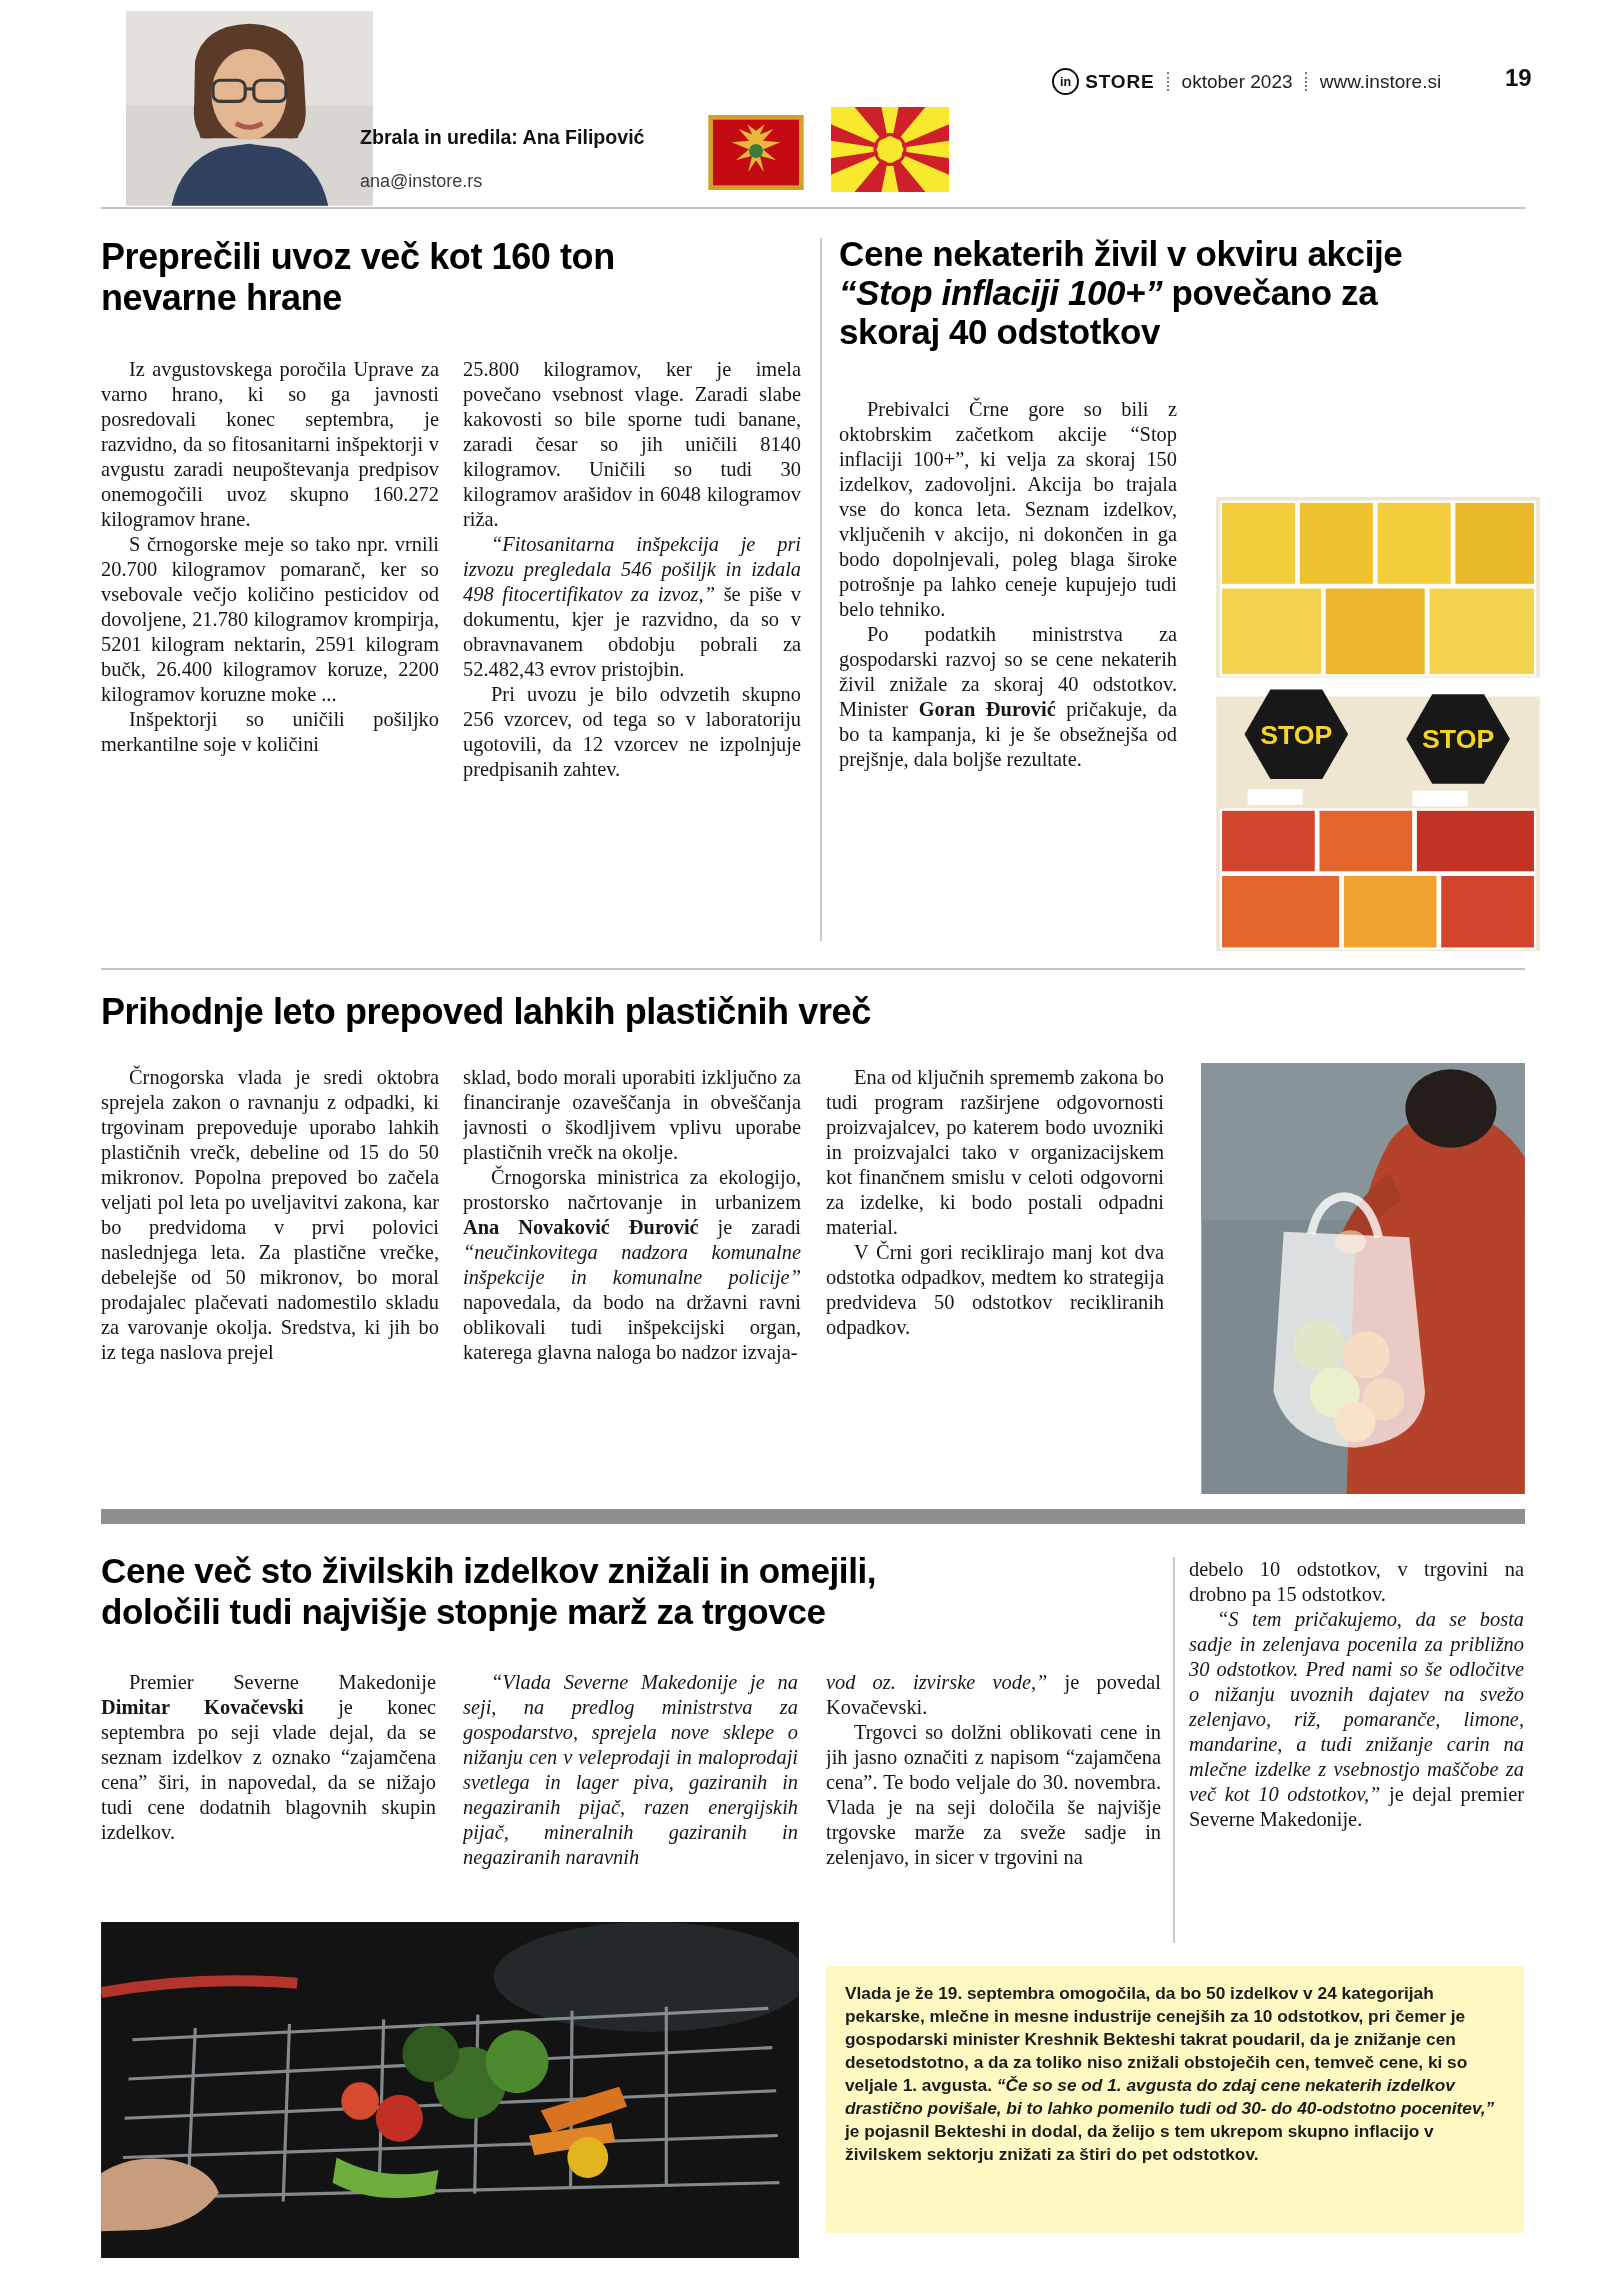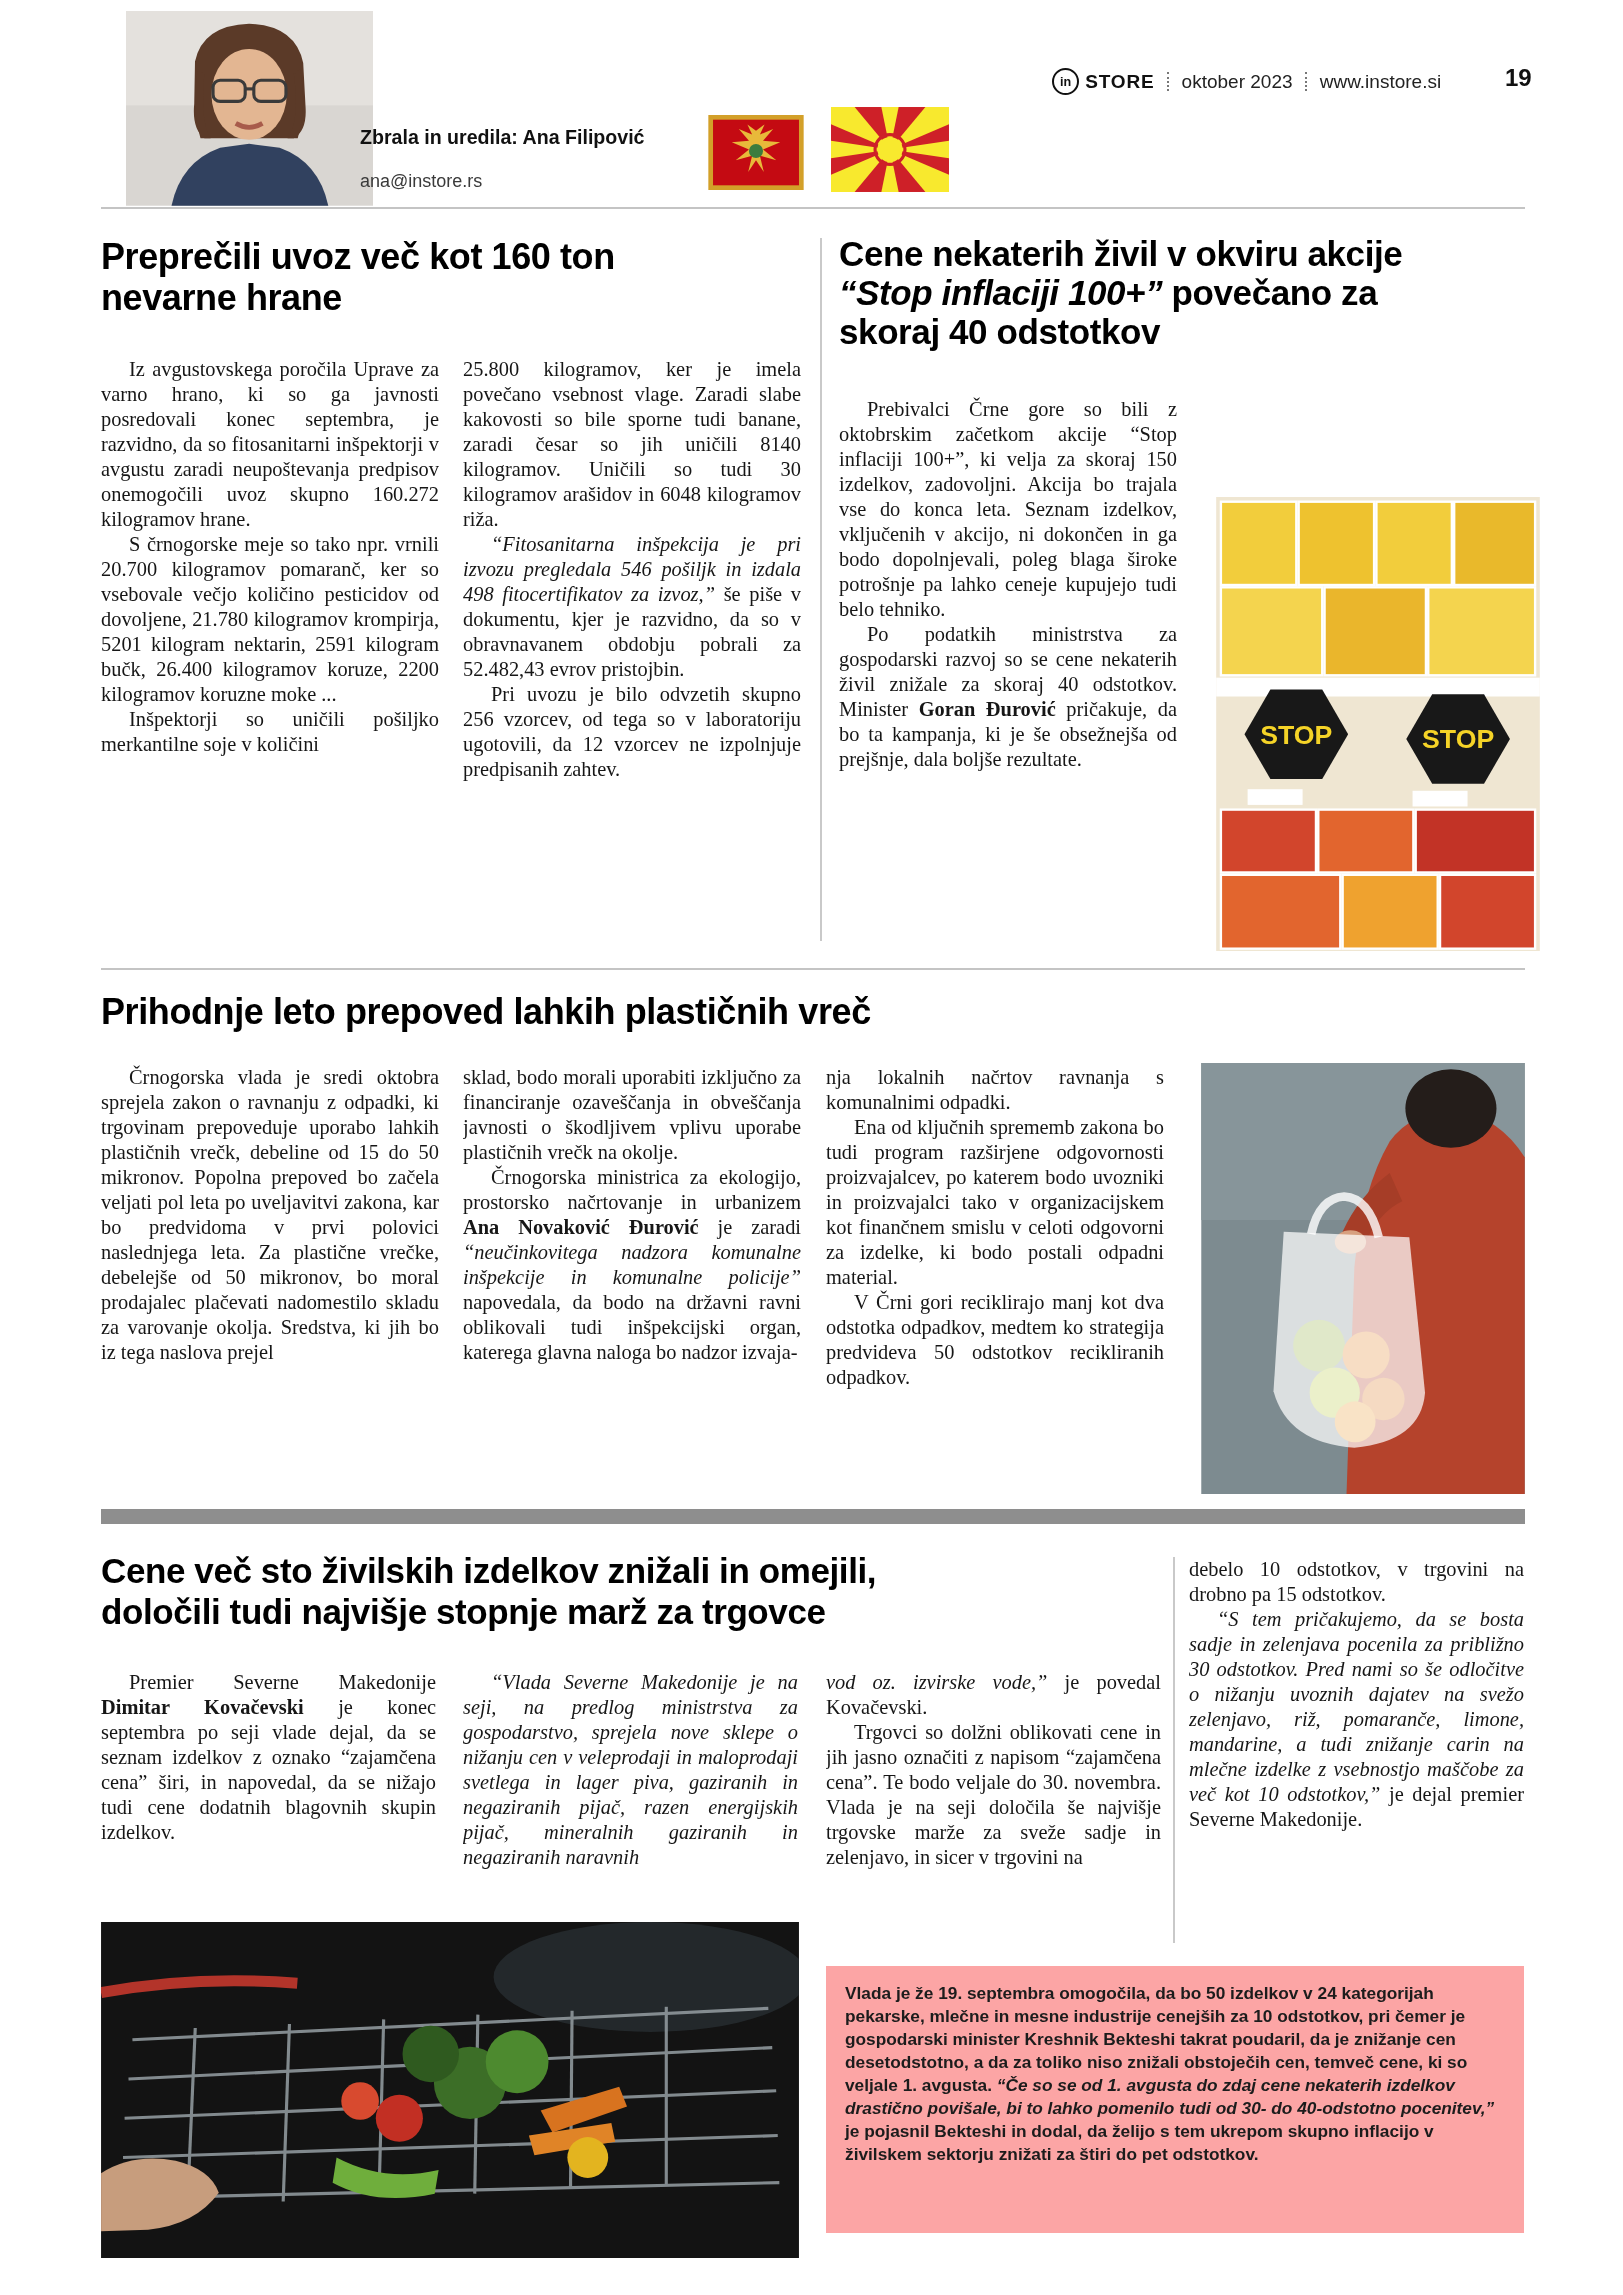--- a/index.html
+++ b/index.html
@@ -36,21 +36,21 @@
 
   
   .col { font-size:20.4px; line-height:25px; text-align:justify; color:#161616; overflow:hidden; }
   .col p { text-indent:28px; margin:0; }
   .col p.noind { text-indent:0; }
   .col .i { font-style:italic; }
   .col .b { font-weight:bold; }
 
   
   .hbox {
-    background:#fca5a5; font-family:"Liberation Sans", sans-serif;
+    background:#fef9c3; font-family:"Liberation Sans", sans-serif;
     font-size:17.3px; line-height:23px; font-weight:bold; color:#1c1c1c;
     padding:15.7px 19px; text-align:left;
   }
   .hbox p { margin:0; }
   .hbox .i { font-style:italic; }
   .hbox .b { font-weight:bold; }
 
   .photo { display:block; }
 </style>
 </head>
@@ -182,21 +182,20 @@
     <span class="tl">Prihodnje leto prepoved lahkih plastičnih vreč</span>
   </h1>
   <div class="abs col" style="left:101px; top:1065px; width:338px; height:430px;">
       <p><span>Črnogorska vlada je sredi oktobra sprejela zakon o ravnanju z odpadki, ki trgovinam prepoveduje uporabo lahkih plastičnih vrečk, debeline od 15 do 50 mikronov. Popolna prepoved bo začela veljati pol leta po uveljavitvi zakona, kar bo predvidoma v prvi polovici naslednjega leta. Za plastične vrečke, debelejše od 50 mikronov, bo moral prodajalec plačevati nadomestilo skladu za varovanje okolja. Sredstva, ki jih bo iz tega naslova prejel</span></p>
     </div>
   <div class="abs col" style="left:463px; top:1065px; width:338px; height:430px;">
       <p class="noind"><span>sklad, bodo morali uporabiti izključno za financiranje ozaveščanja in obveščanja javnosti o škodljivem vplivu uporabe plastičnih vrečk na okolje.</span></p>
       <p><span>Črnogorska ministrica za ekologijo, prostorsko načrtovanje in urbanizem </span><span class="b">Ana Novaković Đurović</span><span> je zaradi </span><span class="i">“neučinkovitega nadzora komunalne inšpekcije in komunalne policije”</span><span> napovedala, da bodo na državni ravni oblikovali tudi inšpekcijski organ, katerega glavna naloga bo nadzor izvaja-</span></p>
     </div>
   <div class="abs col" style="left:826px; top:1065px; width:338px; height:430px;">
-      <p class="noind"><span>nja lokalnih načrtov ravnanja s komunalnimi odpadki.</span></p>
       <p><span>Ena od ključnih sprememb zakona bo tudi program razširjene odgovornosti proizvajalcev, po katerem bodo uvozniki in proizvajalci tako v organizacijskem kot finančnem smislu v celoti odgovorni za izdelke, ki bodo postali odpadni material.</span></p>
       <p><span>V Črni gori reciklirajo manj kot dva odstotka odpadkov, medtem ko strategija predvideva 50 odstotkov recikliranih odpadkov.</span></p>
     </div>
 
   <div class="abs" style="left:1201px; top:1063px; width:324px; height:431px;">
     <svg class="photo" width="324" height="431" viewBox="0 0 412 549">
       <rect width="412" height="549" fill="#7d8b90"></rect>
       <rect width="412" height="200" fill="#87959a"></rect>
       <path d="M412 549 L412 120 Q380 70 330 62 Q270 58 240 100 Q205 160 195 260 L185 549 Z" fill="#b5432c"></path>
       <ellipse cx="318" cy="58" rx="58" ry="50" fill="#241d1a"></ellipse>

